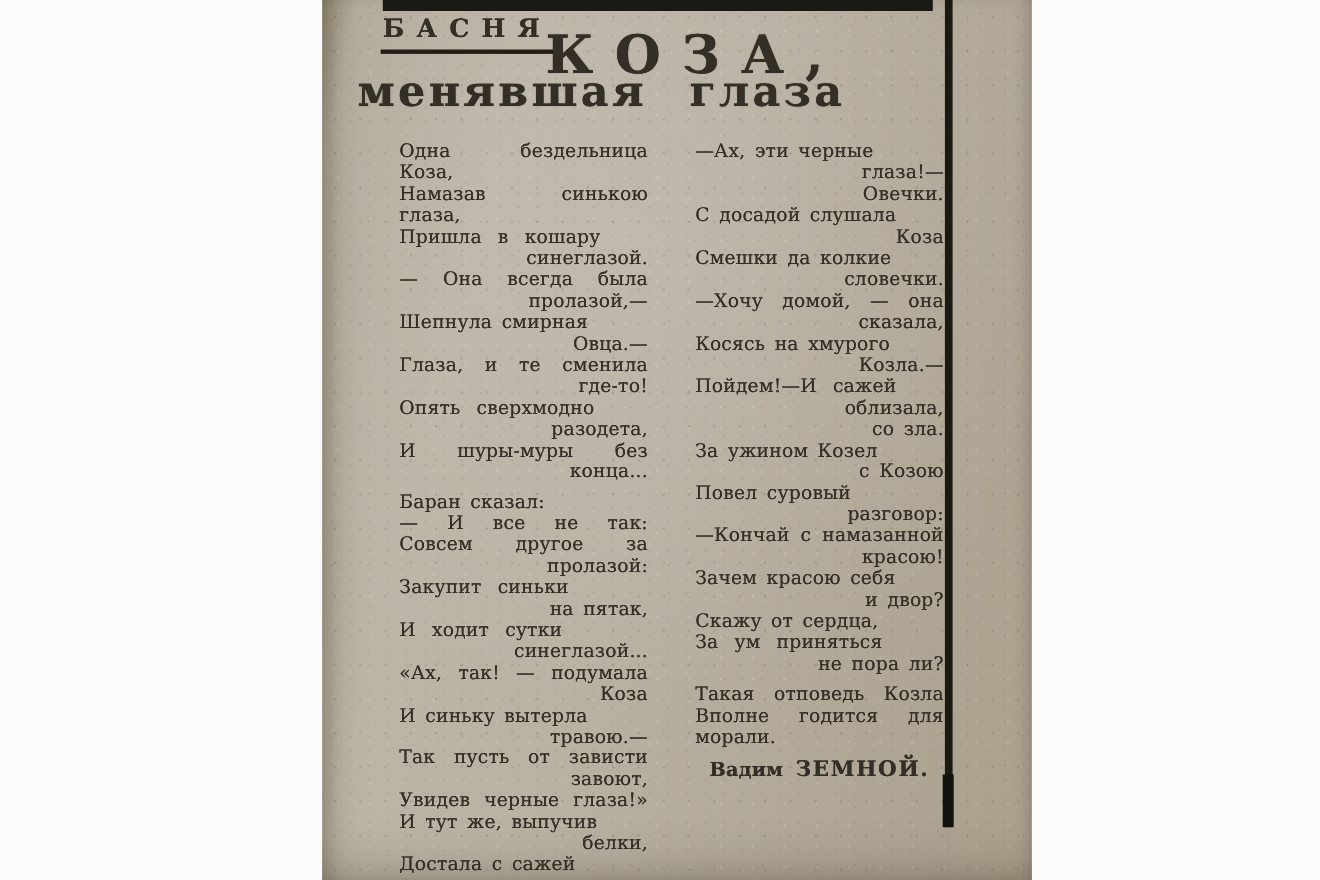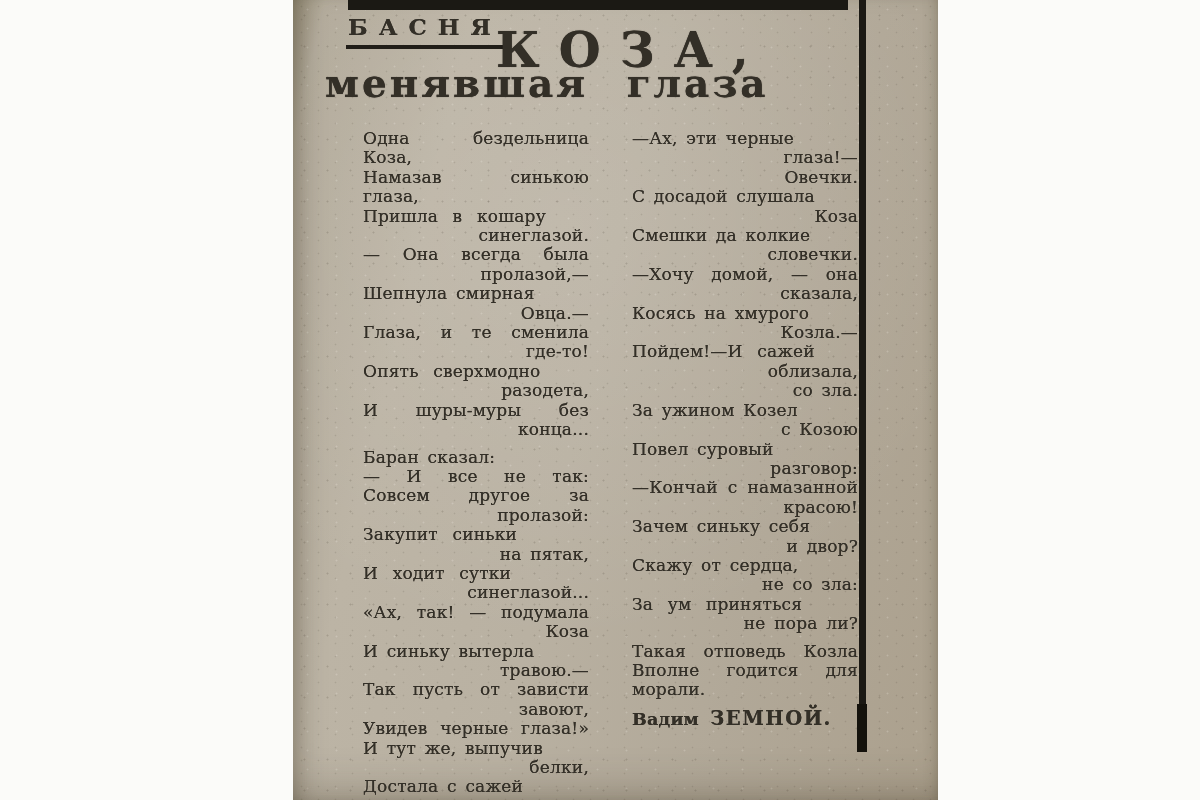--- a/index.html
+++ b/index.html
@@ -48,21 +48,21 @@
     font-size:17px;line-height:19.4px;letter-spacing:0.2px;word-spacing:3px;
     text-shadow:0 0 0.5px rgba(40,36,30,0.8);
   }
   .col1{left:70px;width:226px;}
   .col2{left:339px;width:226px;}
   .ln{min-height:19.4px;}
   .ln.r{text-align:right;}
   .ln.f{text-align:justify;text-align-last:justify;}
   .ln.w{word-spacing:9px;}
   .ln.g{margin-top:8px;}
-  .byline{margin-top:9px;white-space:nowrap;}
+  .byline{margin-top:9px;text-align:center;white-space:nowrap;}
   .byline .bn{font-weight:bold;font-size:17.5px;}
   .byline .bs{font-weight:bold;font-size:19.5px;letter-spacing:1.5px;}
 </style>
 </head>
 <body>
 
 <div class="paper">
   <div class="topbar"></div>
   <div class="rule"></div>
   <div class="rule-blob"></div>
@@ -121,24 +121,23 @@
       <div class="ln r">Козла.—</div>
       <div class="ln l w">Пойдем!—И сажей</div>
       <div class="ln r">облизала,</div>
       <div class="ln r">со зла.</div>
       <div class="ln l">За ужином Козел</div>
       <div class="ln r">с Козою</div>
       <div class="ln l">Повел суровый</div>
       <div class="ln r">разговор:</div>
       <div class="ln f">—Кончай с намазанной</div>
       <div class="ln r">красою!</div>
-      <div class="ln l">Зачем синьку себя</div>
+      <div class="ln l">Зачем красою себя</div>
       <div class="ln r">и двор?</div>
       <div class="ln l">Скажу от сердца,</div>
-      <div class="ln r">не со зла:</div>
       <div class="ln l w">За ум приняться</div>
       <div class="ln r">не пора ли?</div>
       <div class="ln f g">Такая отповедь Козла</div>
       <div class="ln f">Вполне годится для</div>
       <div class="ln l">морали.</div>
       <div class="byline"><span class="bn">Вадим</span><span class="bs"> ЗЕМНОЙ.</span></div>
     </div>
 </div>
 
 </body></html>

